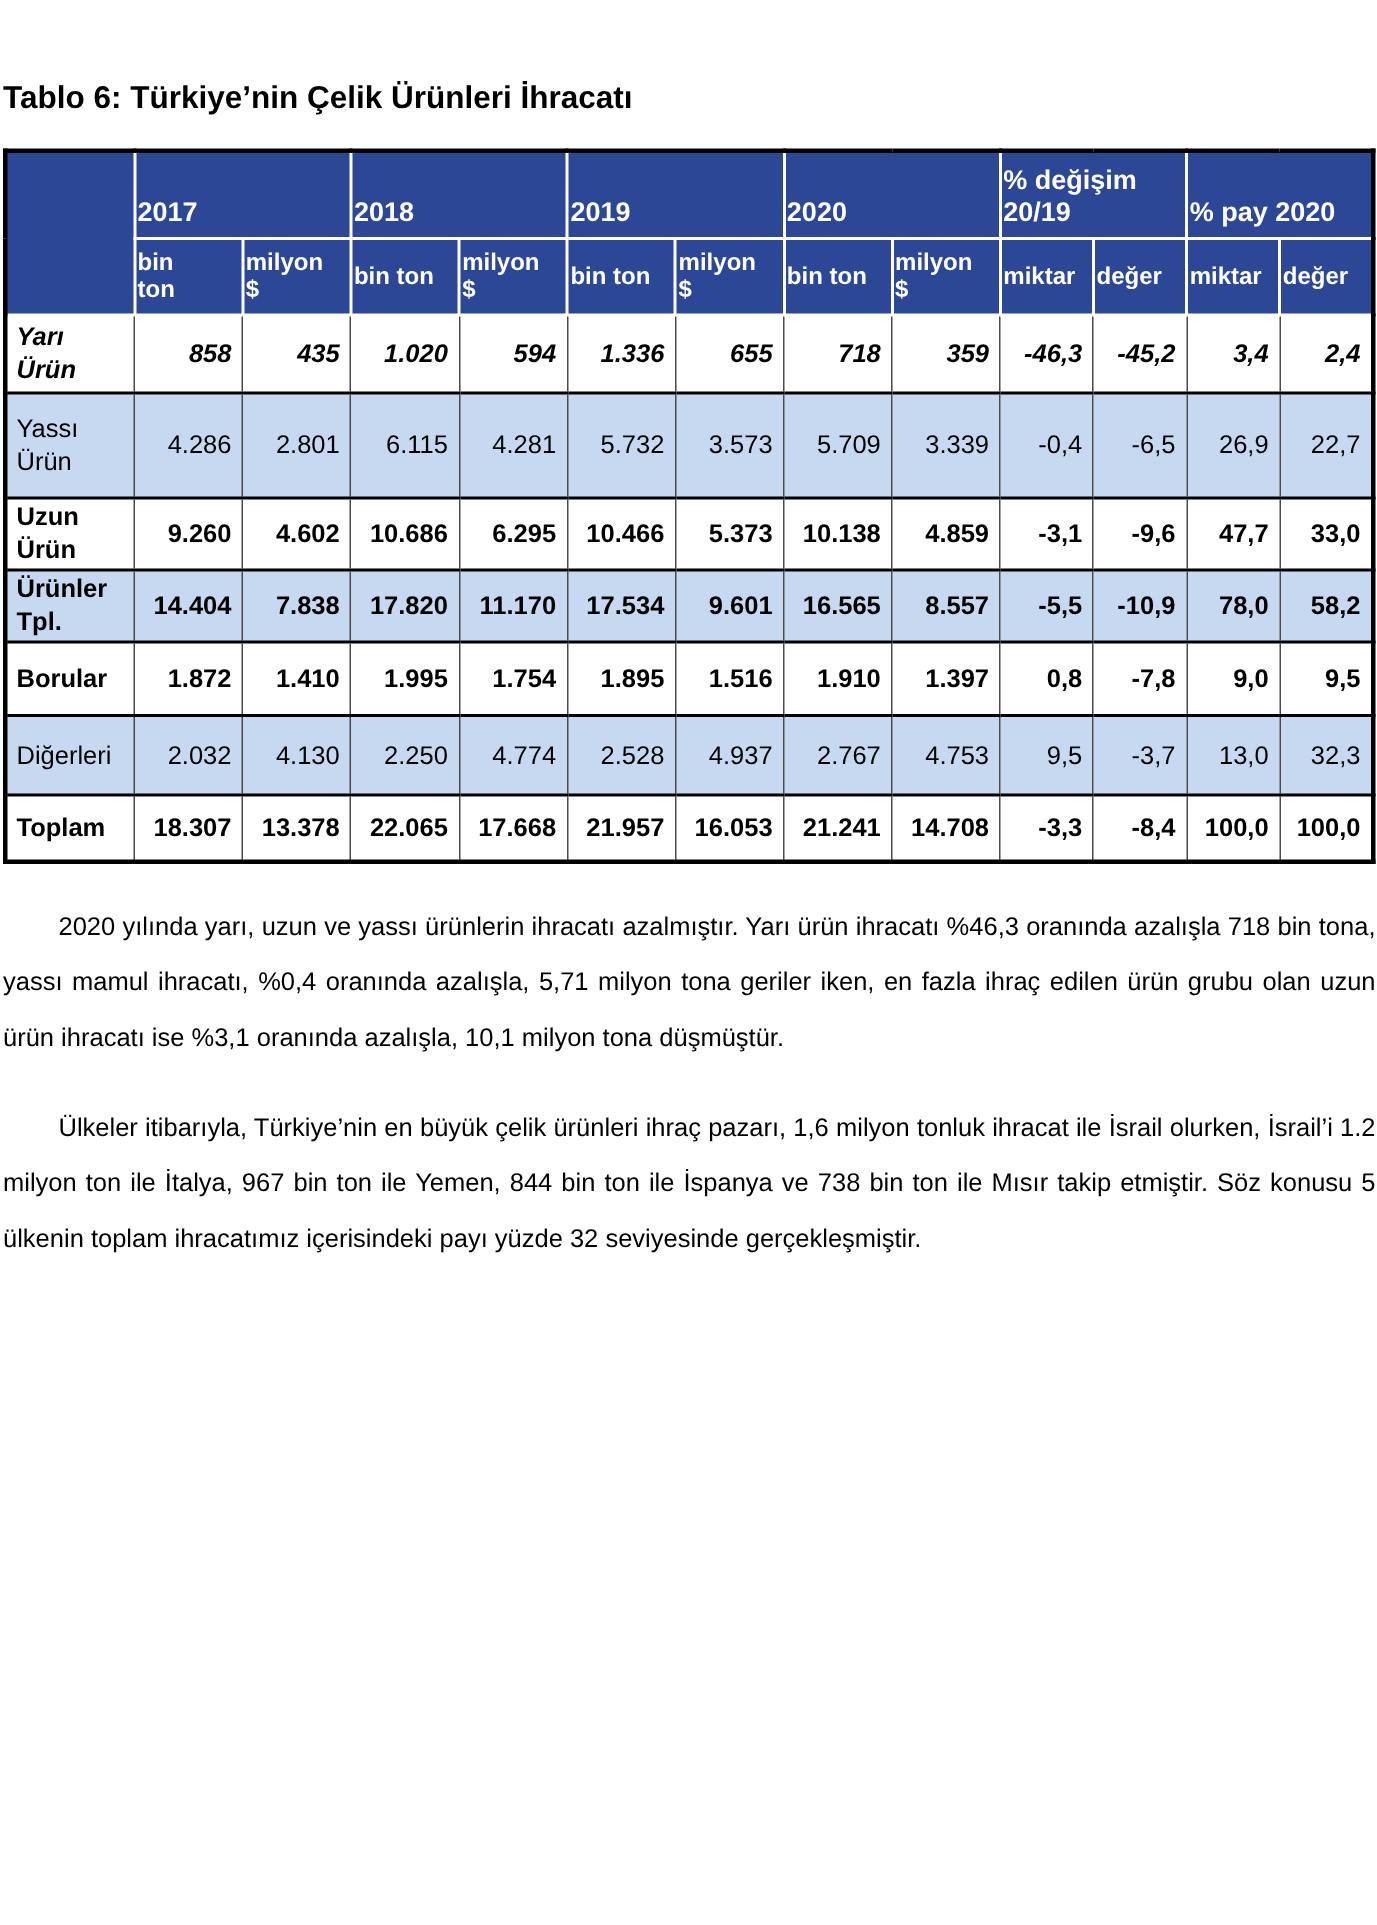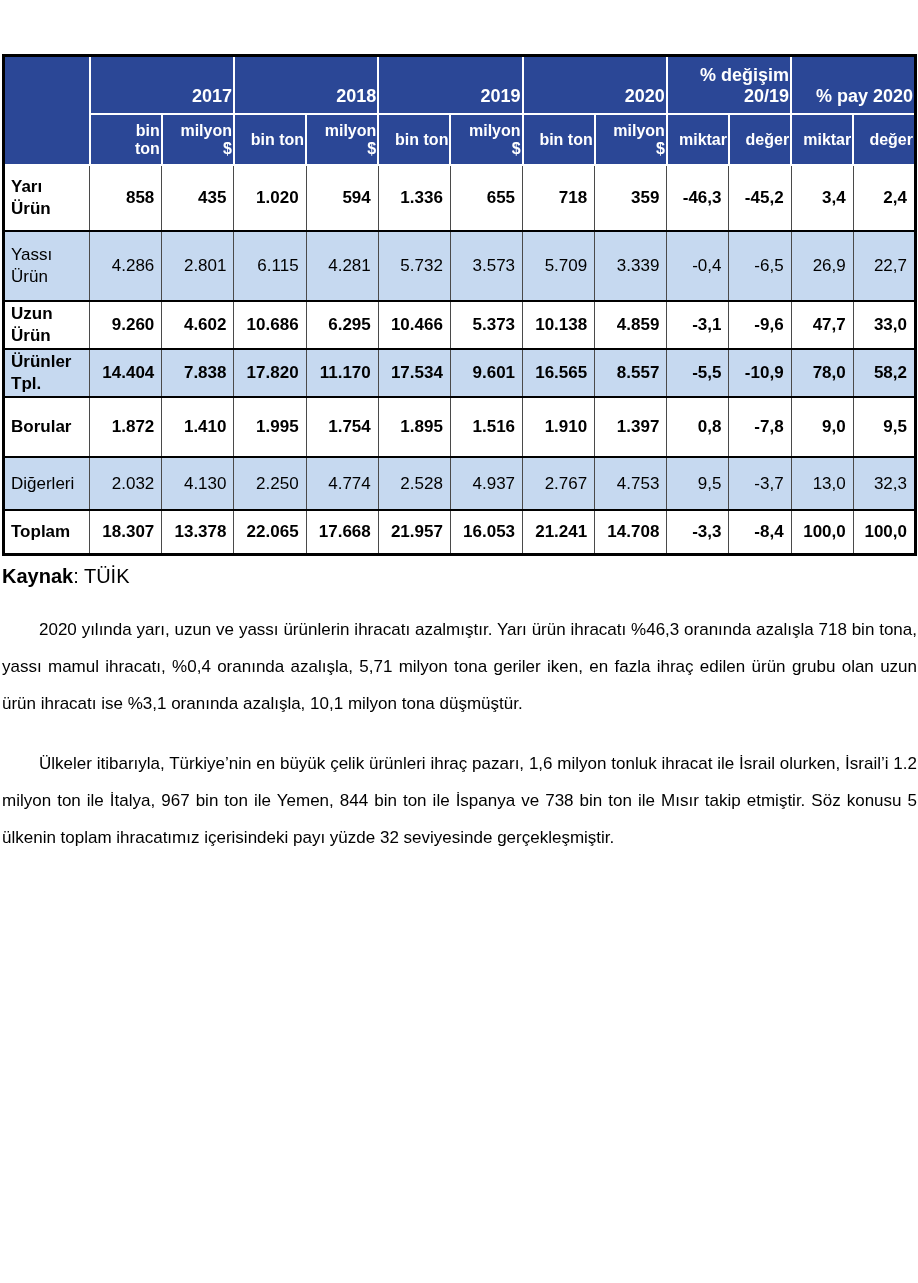--- a/index.html
+++ b/index.html
@@ -21,57 +21,58 @@
     width:915px;
     border:3px solid #000;
   }
   col.c-label{width:86px;}
   col.c-year{width:72px;}
   col.c-pct{width:62px;}
 
   thead th{
     background:#2B4796;color:#fff;font-weight:bold;
     border:2px solid #fff;
-    white-space:pre-line;text-align:right;
+    white-space:pre-line;text-align:left;
     font-family:"Liberation Sans",sans-serif;
   }
   thead tr.yr-row th{height:50px;vertical-align:bottom;padding-bottom:5px;font-size:18px;line-height:1.2;}
   thead tr.sub-row th{height:45px;vertical-align:middle;font-size:16px;line-height:1.12;padding:2px 1px;}
 
   tbody td{
     border-left:1px solid #4a4a4a;border-right:1px solid #4a4a4a;
     border-top:2px solid #000;border-bottom:2px solid #000;
     font-size:17px;background:#fff;vertical-align:middle;
   }
   tbody tr.shaded td{background:#C6D9F0;}
   tbody tr.bold td{font-weight:bold;}
   td.rowlabel{text-align:left;padding-left:6px;white-space:pre-line;line-height:1.3;}
   td.num{text-align:right;padding-right:7px;}
-  tbody tr:nth-child(1){height:66px;}
+  tbody tr:nth-child(1){height:52px;font-style:italic;}
   tbody tr:nth-child(2){height:70px;}
   tbody tr:nth-child(3){height:48px;}
   tbody tr:nth-child(4){height:46px;}
-  tbody tr:nth-child(5){height:60px;}
+  tbody tr:nth-child(5){height:49px;}
   tbody tr:nth-child(6){height:53px;}
   tbody tr:nth-child(7){height:44px;}
 
   .source{font-size:20px;margin:9px 0 0 0;}
   .source .src-label{font-weight:bold;}
 
   p.body{
     font-size:17px;line-height:37px;
     text-align:justify;text-indent:37px;
     margin:23px 0 0 0;
   }
 </style>
 </head>
 <body>
 
 <div class="page">
 
+  <h1 class="title">Tablo 6: Türkiye’nin Çelik Ürünleri İhracatı</h1>
 
   <table class="steel">
     <colgroup>
       <col class="c-label">
       <col class="c-year">
         <col class="c-year">
         <col class="c-year">
         <col class="c-year">
       <col class="c-year">
         <col class="c-year">
@@ -219,18 +220,17 @@
           <td class="num">21.241</td>
           <td class="num">14.708</td>
           <td class="num">-3,3</td>
           <td class="num">-8,4</td>
           <td class="num">100,0</td>
           <td class="num">100,0</td>
         </tr>
       </tbody>
   </table>
 
-  <p class="source"><span class="src-label">Kaynak</span><span>: TÜİK</span></p>
 
   <p class="body">2020 yılında yarı, uzun ve yassı ürünlerin ihracatı azalmıştır. Yarı ürün ihracatı %46,3 oranında azalışla 718 bin tona, yassı mamul ihracatı, %0,4 oranında azalışla, 5,71 milyon tona geriler iken, en fazla ihraç edilen ürün grubu olan uzun ürün ihracatı ise %3,1 oranında azalışla, 10,1 milyon tona düşmüştür.</p>
   <p class="body">Ülkeler itibarıyla, Türkiye’nin en büyük çelik ürünleri ihraç pazarı, 1,6 milyon tonluk ihracat ile İsrail olurken, İsrail’i 1.2 milyon ton ile İtalya, 967 bin ton ile Yemen, 844 bin ton ile İspanya ve 738 bin ton ile Mısır takip etmiştir. Söz konusu 5 ülkenin toplam ihracatımız içerisindeki payı yüzde 32 seviyesinde gerçekleşmiştir.</p>
 
 </div>
 
 </body></html>

